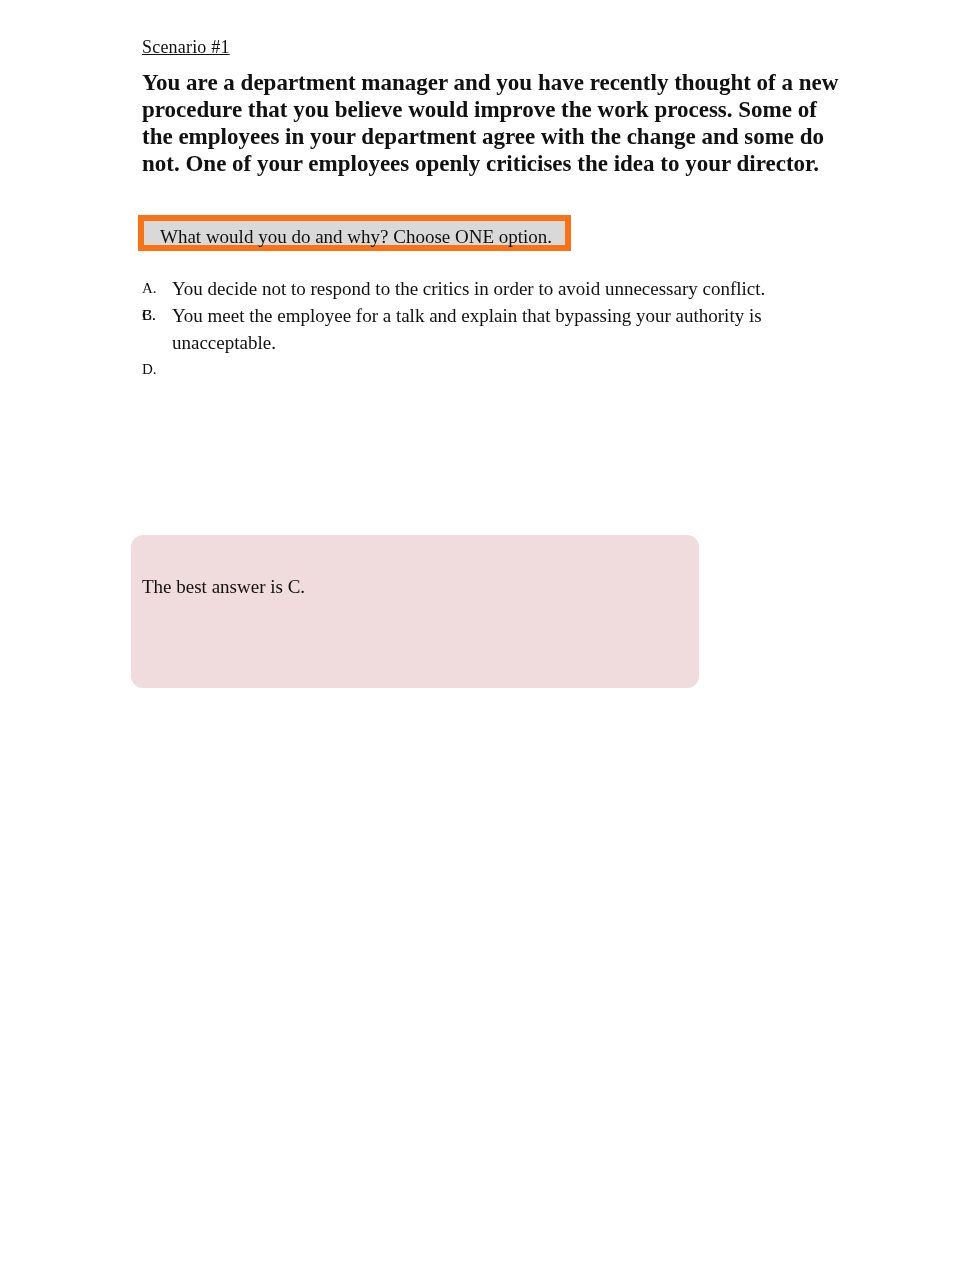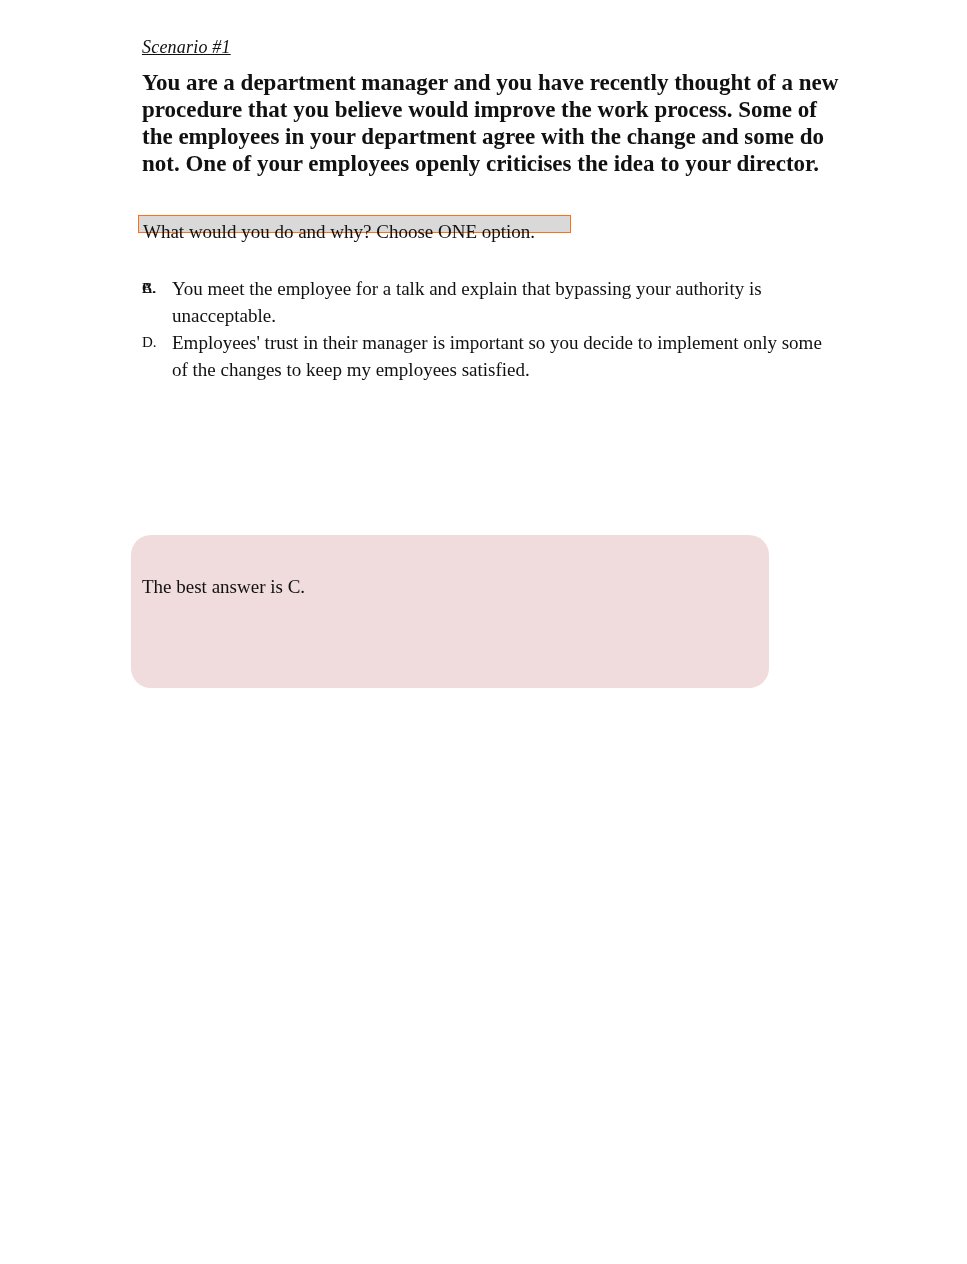--- a/index.html
+++ b/index.html
@@ -1,56 +1,56 @@
 <!DOCTYPE html>
 <html><head>
   <meta charset="utf-8">
   <style>
     html, body { margin: 0; padding: 0; background: #ffffff; }
     body { width: 967px; height: 1264px; position: relative; overflow: hidden;
            font-family: "DejaVu Serif", "Liberation Serif", serif; color: #111; }
     .page { position: absolute; left: 0; top: 0; width: 967px; height: 1264px; }
     .title { position: absolute; left: 142px; top: 37px; font-size: 18px; text-decoration: underline;
-             font-family: "Liberation Serif", serif; letter-spacing: 0.2px; font-style: italic; }
+             font-family: "Liberation Serif", serif; letter-spacing: 0.2px; }
     .scenario { position: absolute; left: 142px; top: 69px; width: 700px; font-size: 23px; font-weight: bold;
                 line-height: 27px; font-family: "Liberation Serif", serif; }
-    .prompt-box { position: absolute; left: 138px; top: 215px; width: 433px; height: 18px;
-                  background: #d9d9d9; border: 1px solid #f97316; box-sizing: border-box;
-                  font-size: 19px; line-height: 32px; padding-left: 4px;
+    .prompt-box { position: absolute; left: 138px; top: 215px; width: 433px; height: 36px;
+                  background: #d9d9d9; border: 6px solid #f97316; box-sizing: border-box;
+                  font-size: 19px; line-height: 32px; padding-left: 16px;
                   font-family: "Liberation Serif", serif; white-space: nowrap; }
     .options { position: absolute; left: 142px; top: 275px; width: 700px; margin: 0; padding: 0; list-style: none;
                font-family: "Liberation Serif", serif; font-size: 19px; line-height: 27px; }
     .option { position: relative; padding-left: 30px; }
     .option .letter { position: absolute; left: 0; top: 0; font-size: 15px; }
-    .answer-box { position: absolute; left: 131px; top: 535px; width: 638px; height: 153px;
-                  background: #f0dcdc; border-radius: 20px; }
+    .answer-box { position: absolute; left: 131px; top: 535px; width: 568px; height: 153px;
+                  background: #f0dcdc; border-radius: 12px; }
     .answer-text { position: absolute; left: 11px; top: 41px; font-size: 19px;
                    font-family: "Liberation Serif", serif; }
   </style>
 </head>
 <body>
 
 <div class="page">
   <div class="title">Scenario #1</div>
   <div class="scenario">You are a department manager and you have recently thought of a new procedure that you believe would improve the work process. Some of the employees in your department agree with the change and some do not. One of your employees openly criticises the idea to your director.</div>
   <div class="prompt-box">What would you do and why? Choose ONE option.</div>
 
   <ul class="options">
     <li class="option">
       <span class="letter">A.</span>
+      <span>You decide not to respond to the critics in order to avoid unnecessary conflict.</span>
     </li>
     <li class="option">
       <span class="letter">B.</span>
     </li>
     <li class="option">
       <span class="letter">C.</span>
       <span>You meet the employee for a talk and explain that bypassing your authority is unacceptable.</span>
     </li>
     <li class="option">
       <span class="letter">D.</span>
-      <span>Employees' trust in their manager is important so you decide to implement only some of the changes to keep my employees satisfied.</span>
     </li>
   </ul>
 
   <div class="answer-box">
     <div class="answer-text">The best answer is C.</div>
   </div>
 </div>
 
 </body></html>

